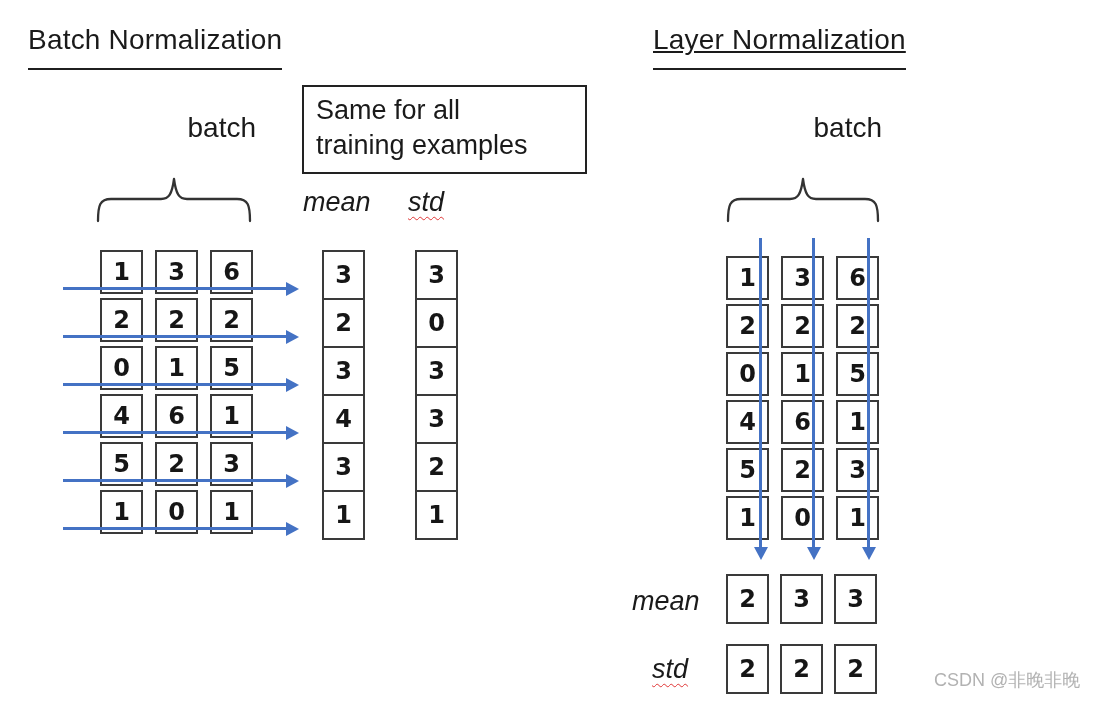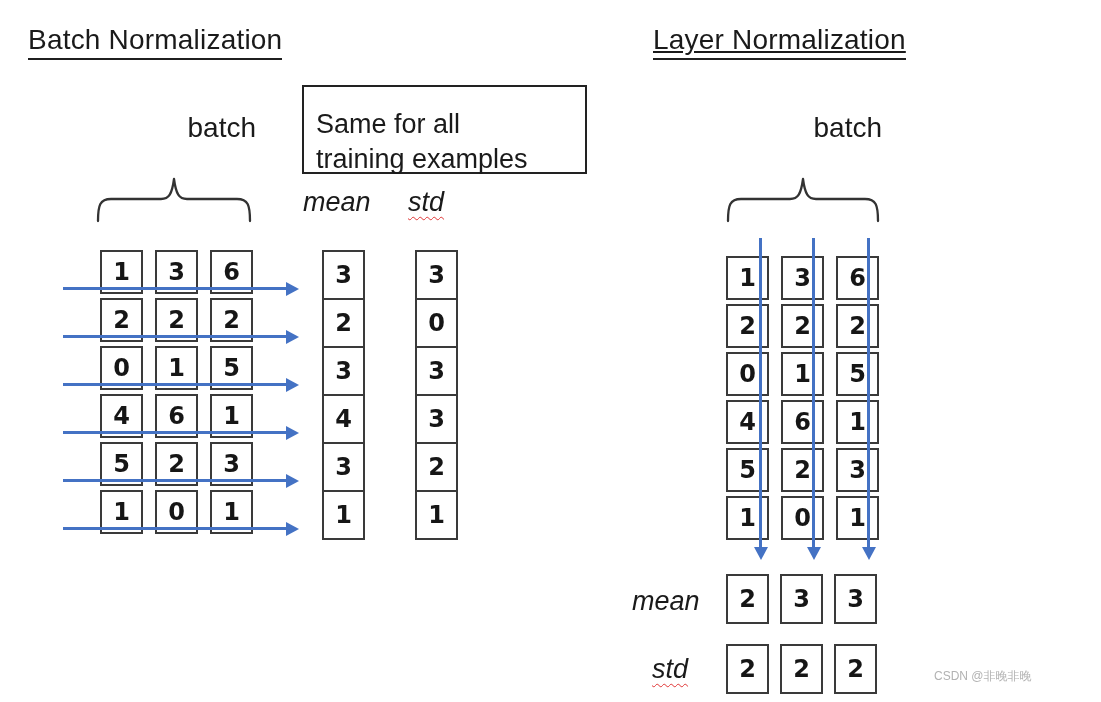--- a/index.html
+++ b/index.html
@@ -16,35 +16,35 @@
     background:#ffffff;
     font-family:"Liberation Sans","DejaVu Sans",sans-serif;
     color:var(--text-dark);
     overflow:hidden;
   }
   .title{
     position:absolute;
     font-size:28px;
     letter-spacing:.2px;
     border-bottom:2px solid #1f1f1f;
-    padding-bottom:2px;
+    padding-bottom:12px;
     white-space:nowrap;
   }
   .batch-label{
     position:absolute;
     width:160px;text-align:right;
     font-size:28px;
   }
   .brace{position:absolute;}
   .note-box{
     position:absolute;
     left:302px;top:85px;width:285px;height:89px;
     border:2px solid #222;
     box-sizing:border-box;
-    padding:20px 0 0 12px;
+    padding:6px 0 0 12px;
     font-size:27px;line-height:35px;
     white-space:pre-line;
   }
   .col-label{position:absolute;font-size:27px;white-space:nowrap;font-style:italic;}
   .squiggle{
     text-decoration-line:underline;
     text-decoration-style:wavy;
     text-decoration-color:var(--squiggle-red);
     text-decoration-thickness:1px;
     text-underline-offset:5px;
@@ -82,21 +82,21 @@
     background:var(--arrow-blue);
   }
   .v-arrow::after{
     content:"";position:absolute;bottom:-12px;left:-5.5px;
     border-top:13px solid var(--arrow-blue);
     border-left:7px solid transparent;
     border-right:7px solid transparent;
   }
   .watermark{
     position:absolute;left:934px;top:668px;
-    font-size:12px;color:var(--watermark-gray);
+    font-size:18px;color:var(--watermark-gray);
     white-space:nowrap;
   }
 </style>
 </head>
 <body>
 
 <div class="canvas">
 
   <div class="title" style="left:28px;top:24px;">Batch Normalization</div>
 

